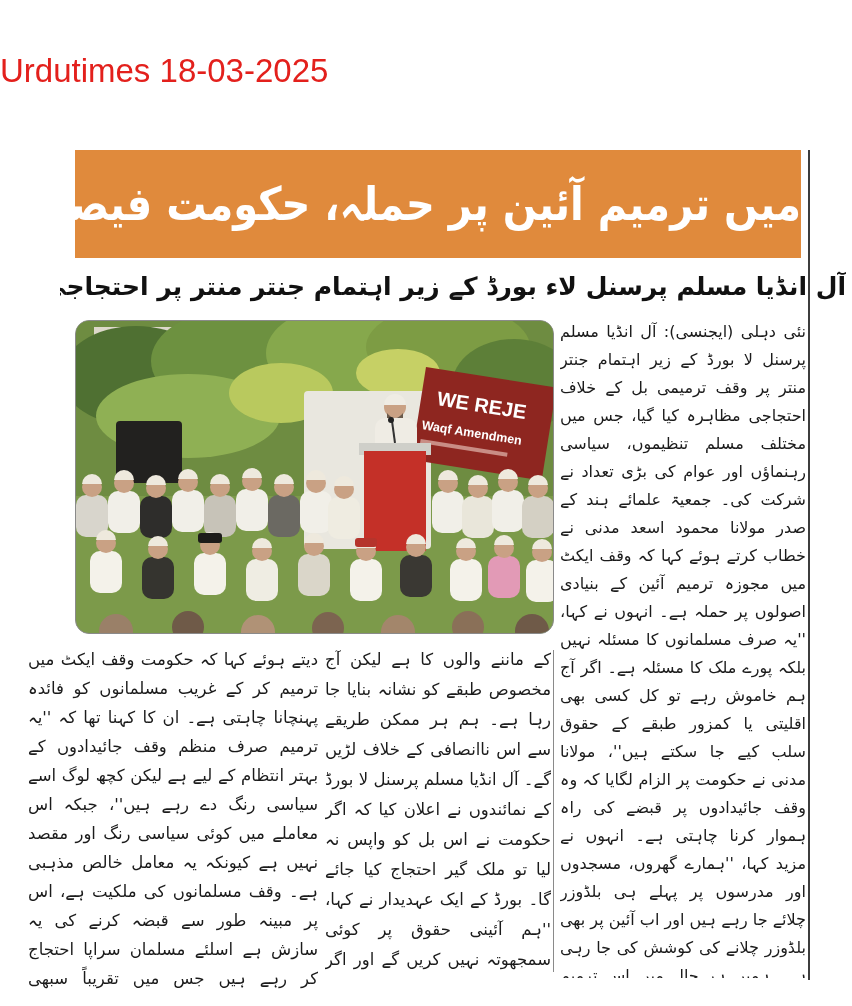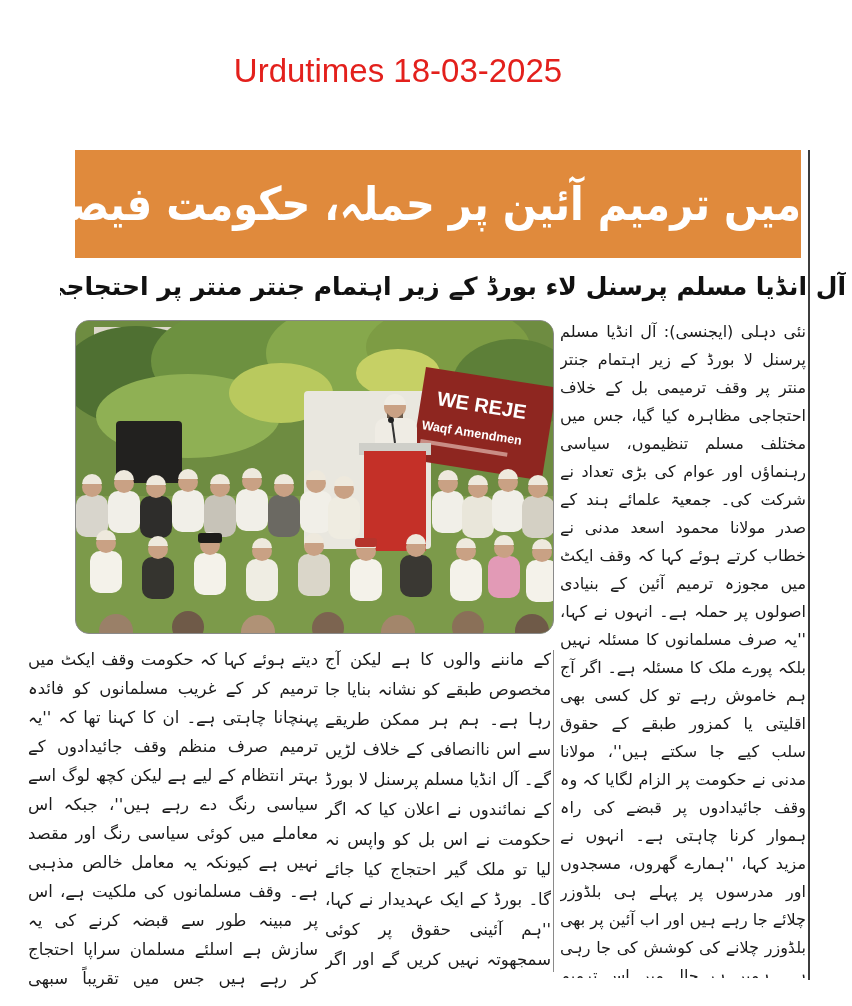--- a/index.html
+++ b/index.html
@@ -1,18 +1,18 @@
 <!DOCTYPE html>
 <html lang="ur"><head>
 <meta charset="utf-8">
 <style>
   html,body{margin:0;padding:0;background:#ffffff;}
   .page{position:relative;width:852px;height:1006px;background:#ffffff;overflow:hidden;
         font-family:"DejaVu Sans",sans-serif;}
-  .masthead{position:absolute;top:52px;left:8px;width:780px;text-align:center;
+  .masthead{position:absolute;top:52px;left:0;width:780px;
             font-family:"Liberation Sans",sans-serif;font-size:33px;font-weight:400;
             color:#e3201c;letter-spacing:0px;}
   .headline-banner{position:absolute;left:75px;top:150px;width:726px;height:108px;
             background:#e08a3c;display:flex;align-items:center;justify-content:center;}
   .headline-banner .hl{direction:rtl;unicode-bidi:plaintext;color:#ffffff;font-weight:700;
             font-size:40px;line-height:1;white-space:nowrap;transform:scaleY(1.15);}
   .subheadline{position:absolute;left:60px;top:264px;width:786px;height:48px;
             direction:rtl;text-align:center;font-weight:700;font-size:25px;line-height:46px;
             color:#111;white-space:nowrap;overflow:hidden;}
   .photo{position:absolute;left:75px;top:320px;width:477px;height:312px;border-radius:14px;

